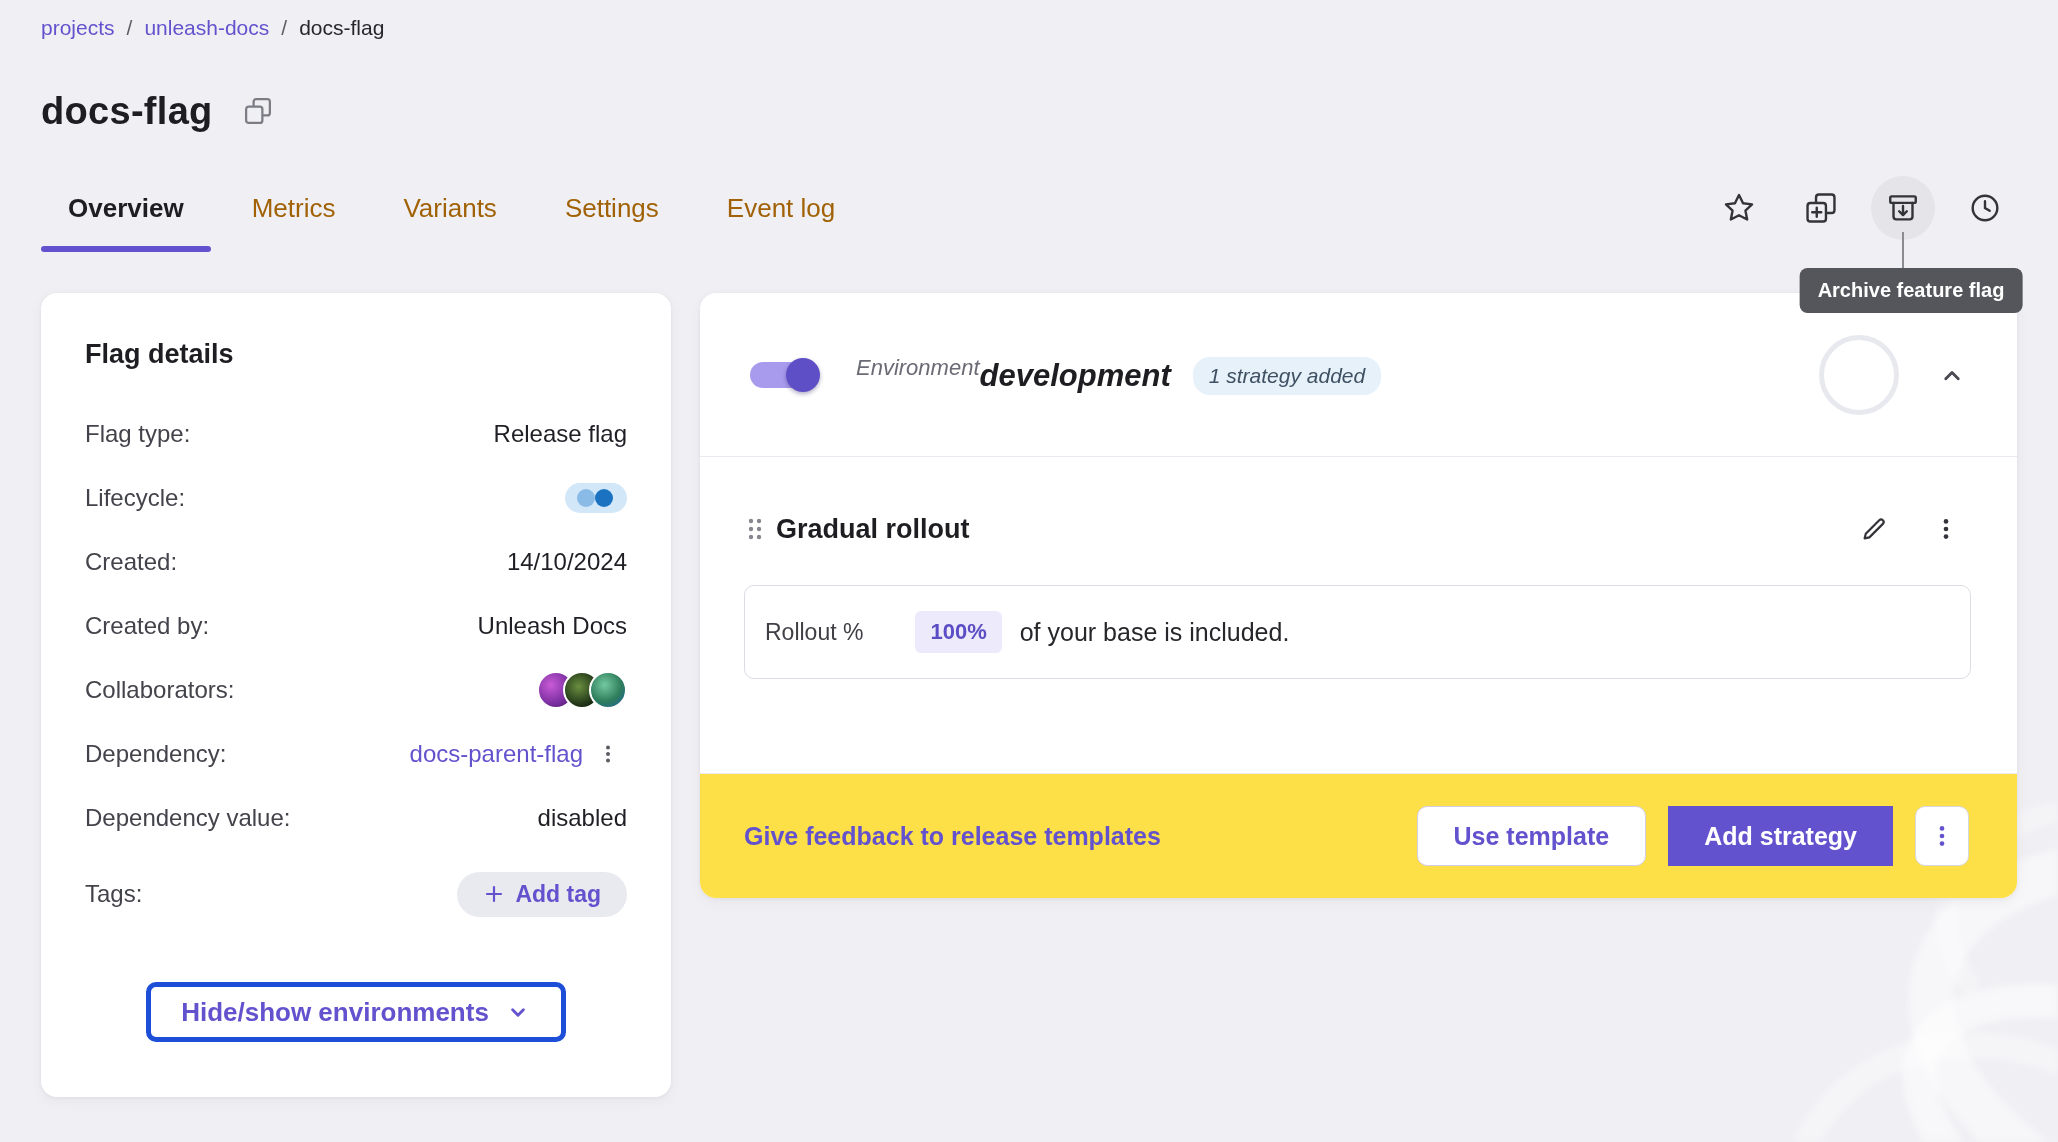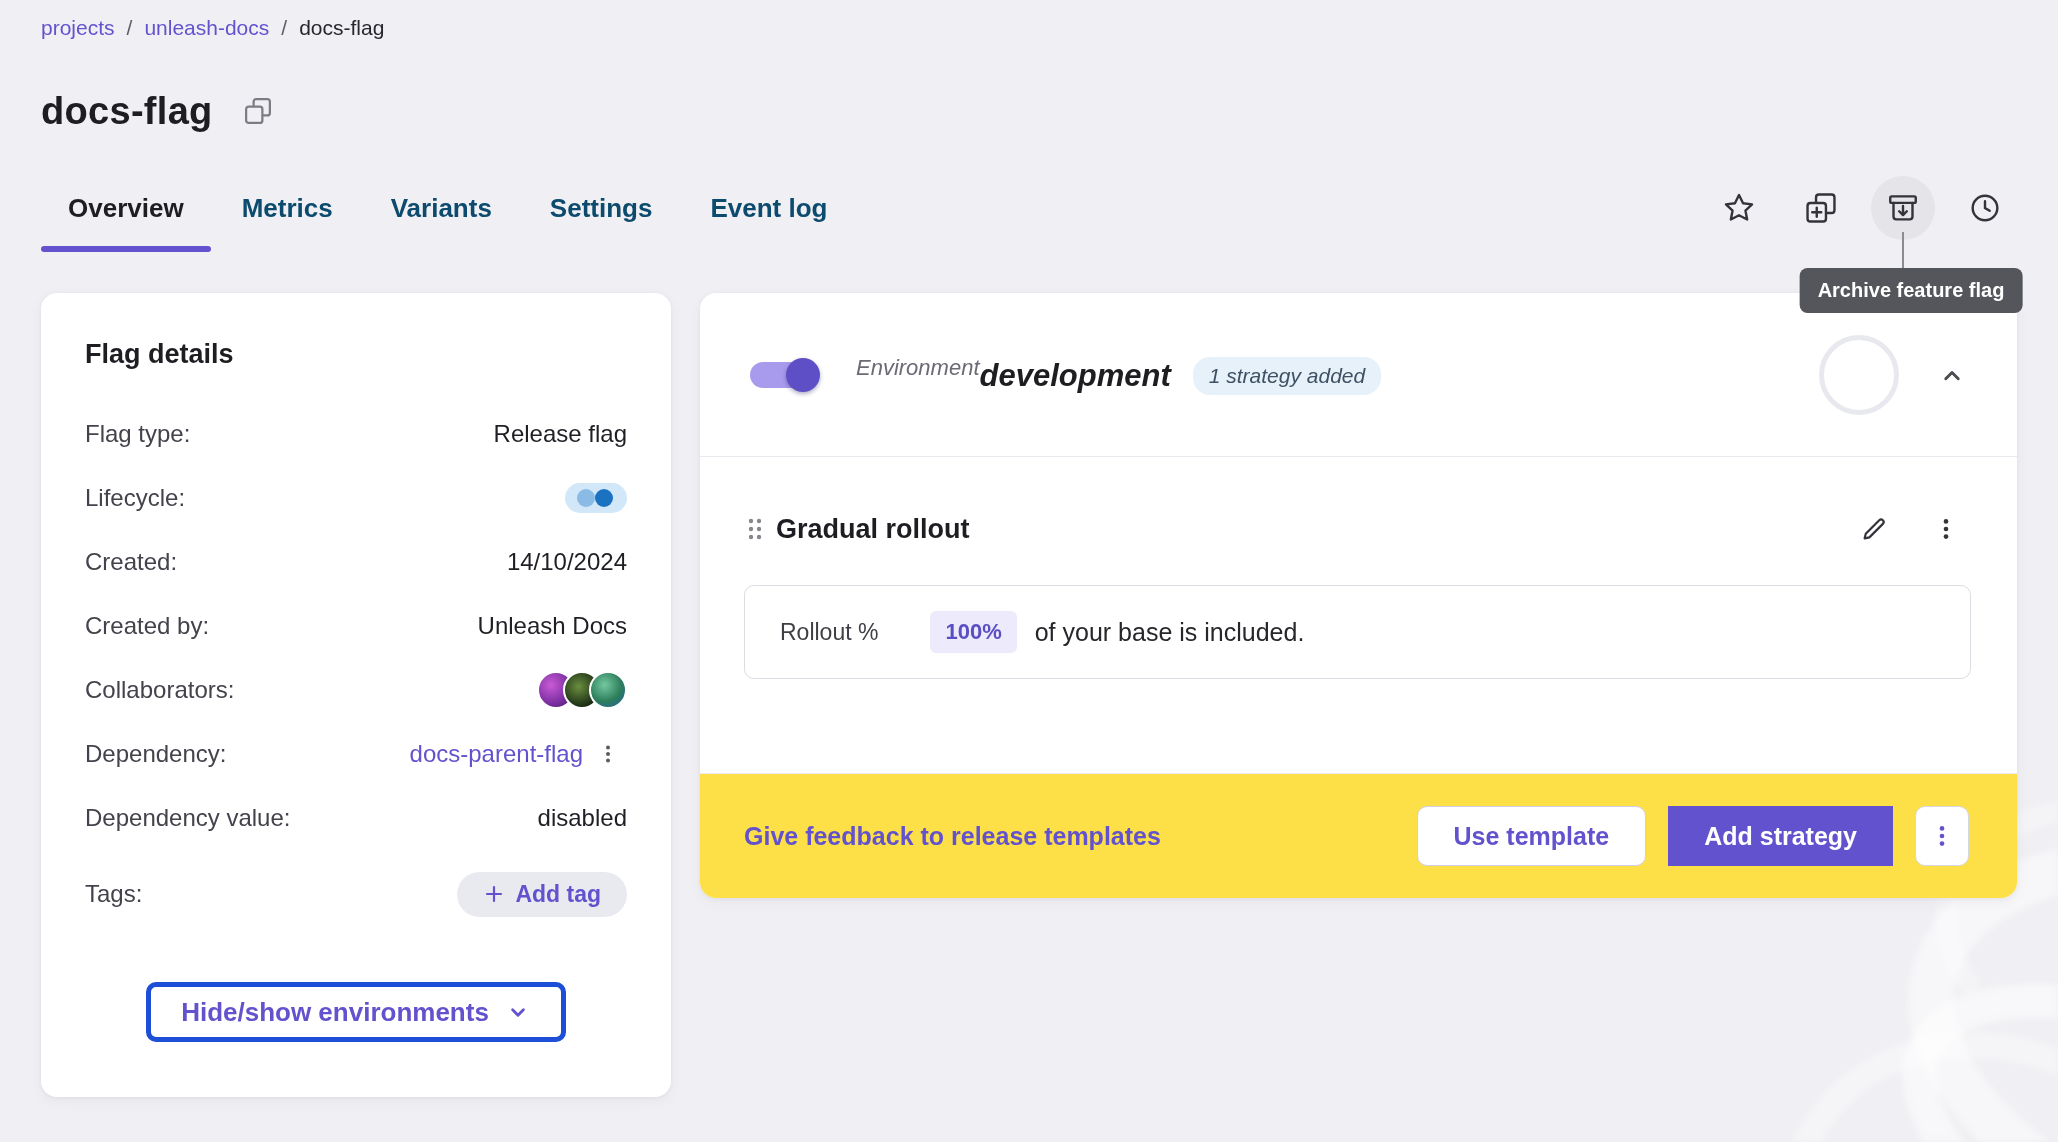--- a/index.html
+++ b/index.html
@@ -21,23 +21,23 @@
   .breadcrumb .sep { color:#5c5c64; }
   .breadcrumb .current { color:#27272d; }
 
   
   .title-row { margin-top:48px; display:flex; align-items:center; gap:30px; }
   h1 { font-size:38px; font-weight:600; color:#1d1d22; line-height:46px; letter-spacing:.3px; }
   .copy-title-btn { background:none; border:none; cursor:pointer; display:flex; align-items:center; color:#7c7c85; }
 
   
   .tabs-row { margin-top:30px; height:88px; display:flex; justify-content:space-between; align-items:stretch; position:relative; }
-  .tabs { display:flex; gap:4px; }
+  .tabs { display:flex; gap:14px; }
   .tab { position:relative; display:flex; align-items:center; padding:0 27px; background:none; border:none;
-         font-family:inherit; font-size:26px; font-weight:700; color:#0c4a6e; cursor:pointer; }
+         font-family:inherit; font-size:26px; font-weight:400; color:#a16207; cursor:pointer; }
   .tab.active { font-weight:700; color:#1d1d22; }
   .tab.active::after { content:""; position:absolute; left:0; right:0; bottom:0; height:6px; border-radius:4px; background:#6352ce; }
 
   .icon-group { display:flex; align-items:center; gap:18px; position:relative; align-self:center; }
   .icon-btn { width:64px; height:64px; border-radius:50%; border:none; background:transparent; cursor:pointer;
               display:flex; align-items:center; justify-content:center; color:#33333a; }
   .icon-btn.highlight { background:#e5e5e9; }
   .tooltip-line { position:absolute; top:56px; left:195px; width:2px; height:36px; background:#8b8b92; }
   .tooltip { position:absolute; top:92px; left:204px; transform:translateX(-50%);
              background:#55565b; color:#ffffff; font-size:20px; font-weight:600;
@@ -99,21 +99,21 @@
 
   .env-body { flex:1; padding:44px 46px 0 44px; }
   .strategy-title-row { display:flex; align-items:center; height:56px; }
   .drag-handle { background:none; border:none; cursor:grab; display:flex; margin-right:10px; color:#86868e; }
   .strategy-title { font-size:27px; font-weight:700; color:#1d1d22; }
   .strategy-actions { margin-left:auto; display:flex; align-items:center; gap:22px; }
   .action-icon-btn { width:50px; height:50px; border:none; background:transparent; cursor:pointer;
                      display:flex; align-items:center; justify-content:center; color:#33333a; }
 
   .rollout-box { margin-top:28px; border:1px solid #dcdce3; border-radius:10px; height:94px;
-                 display:flex; align-items:center; padding:0 35px; }
+                 display:flex; align-items:center; padding:0 20px; }
   .rollout-label { font-size:23px; color:#3f3f46; }
   .rollout-badge { margin-left:52px; background:#edeafc; color:#5b4ec4; font-size:22px; font-weight:700;
                    padding:8px 15px; border-radius:6px; }
   .rollout-text { margin-left:18px; font-size:25px; color:#26262b; }
 
   .env-footer { height:125px; background:#fde047; border-top:1px solid #ececf2; border-radius:0 0 16px 16px;
                 display:flex; align-items:center; padding:0 48px 0 44px; }
   .feedback-link { font-size:25px; font-weight:700; color:#6352ce; cursor:pointer; }
   .footer-actions { margin-left:auto; display:flex; align-items:center; gap:16px; }
   .use-template-btn { height:60px; padding:0 36px; background:#ffffff; border:1px solid #d2cde6; border-radius:10px;

